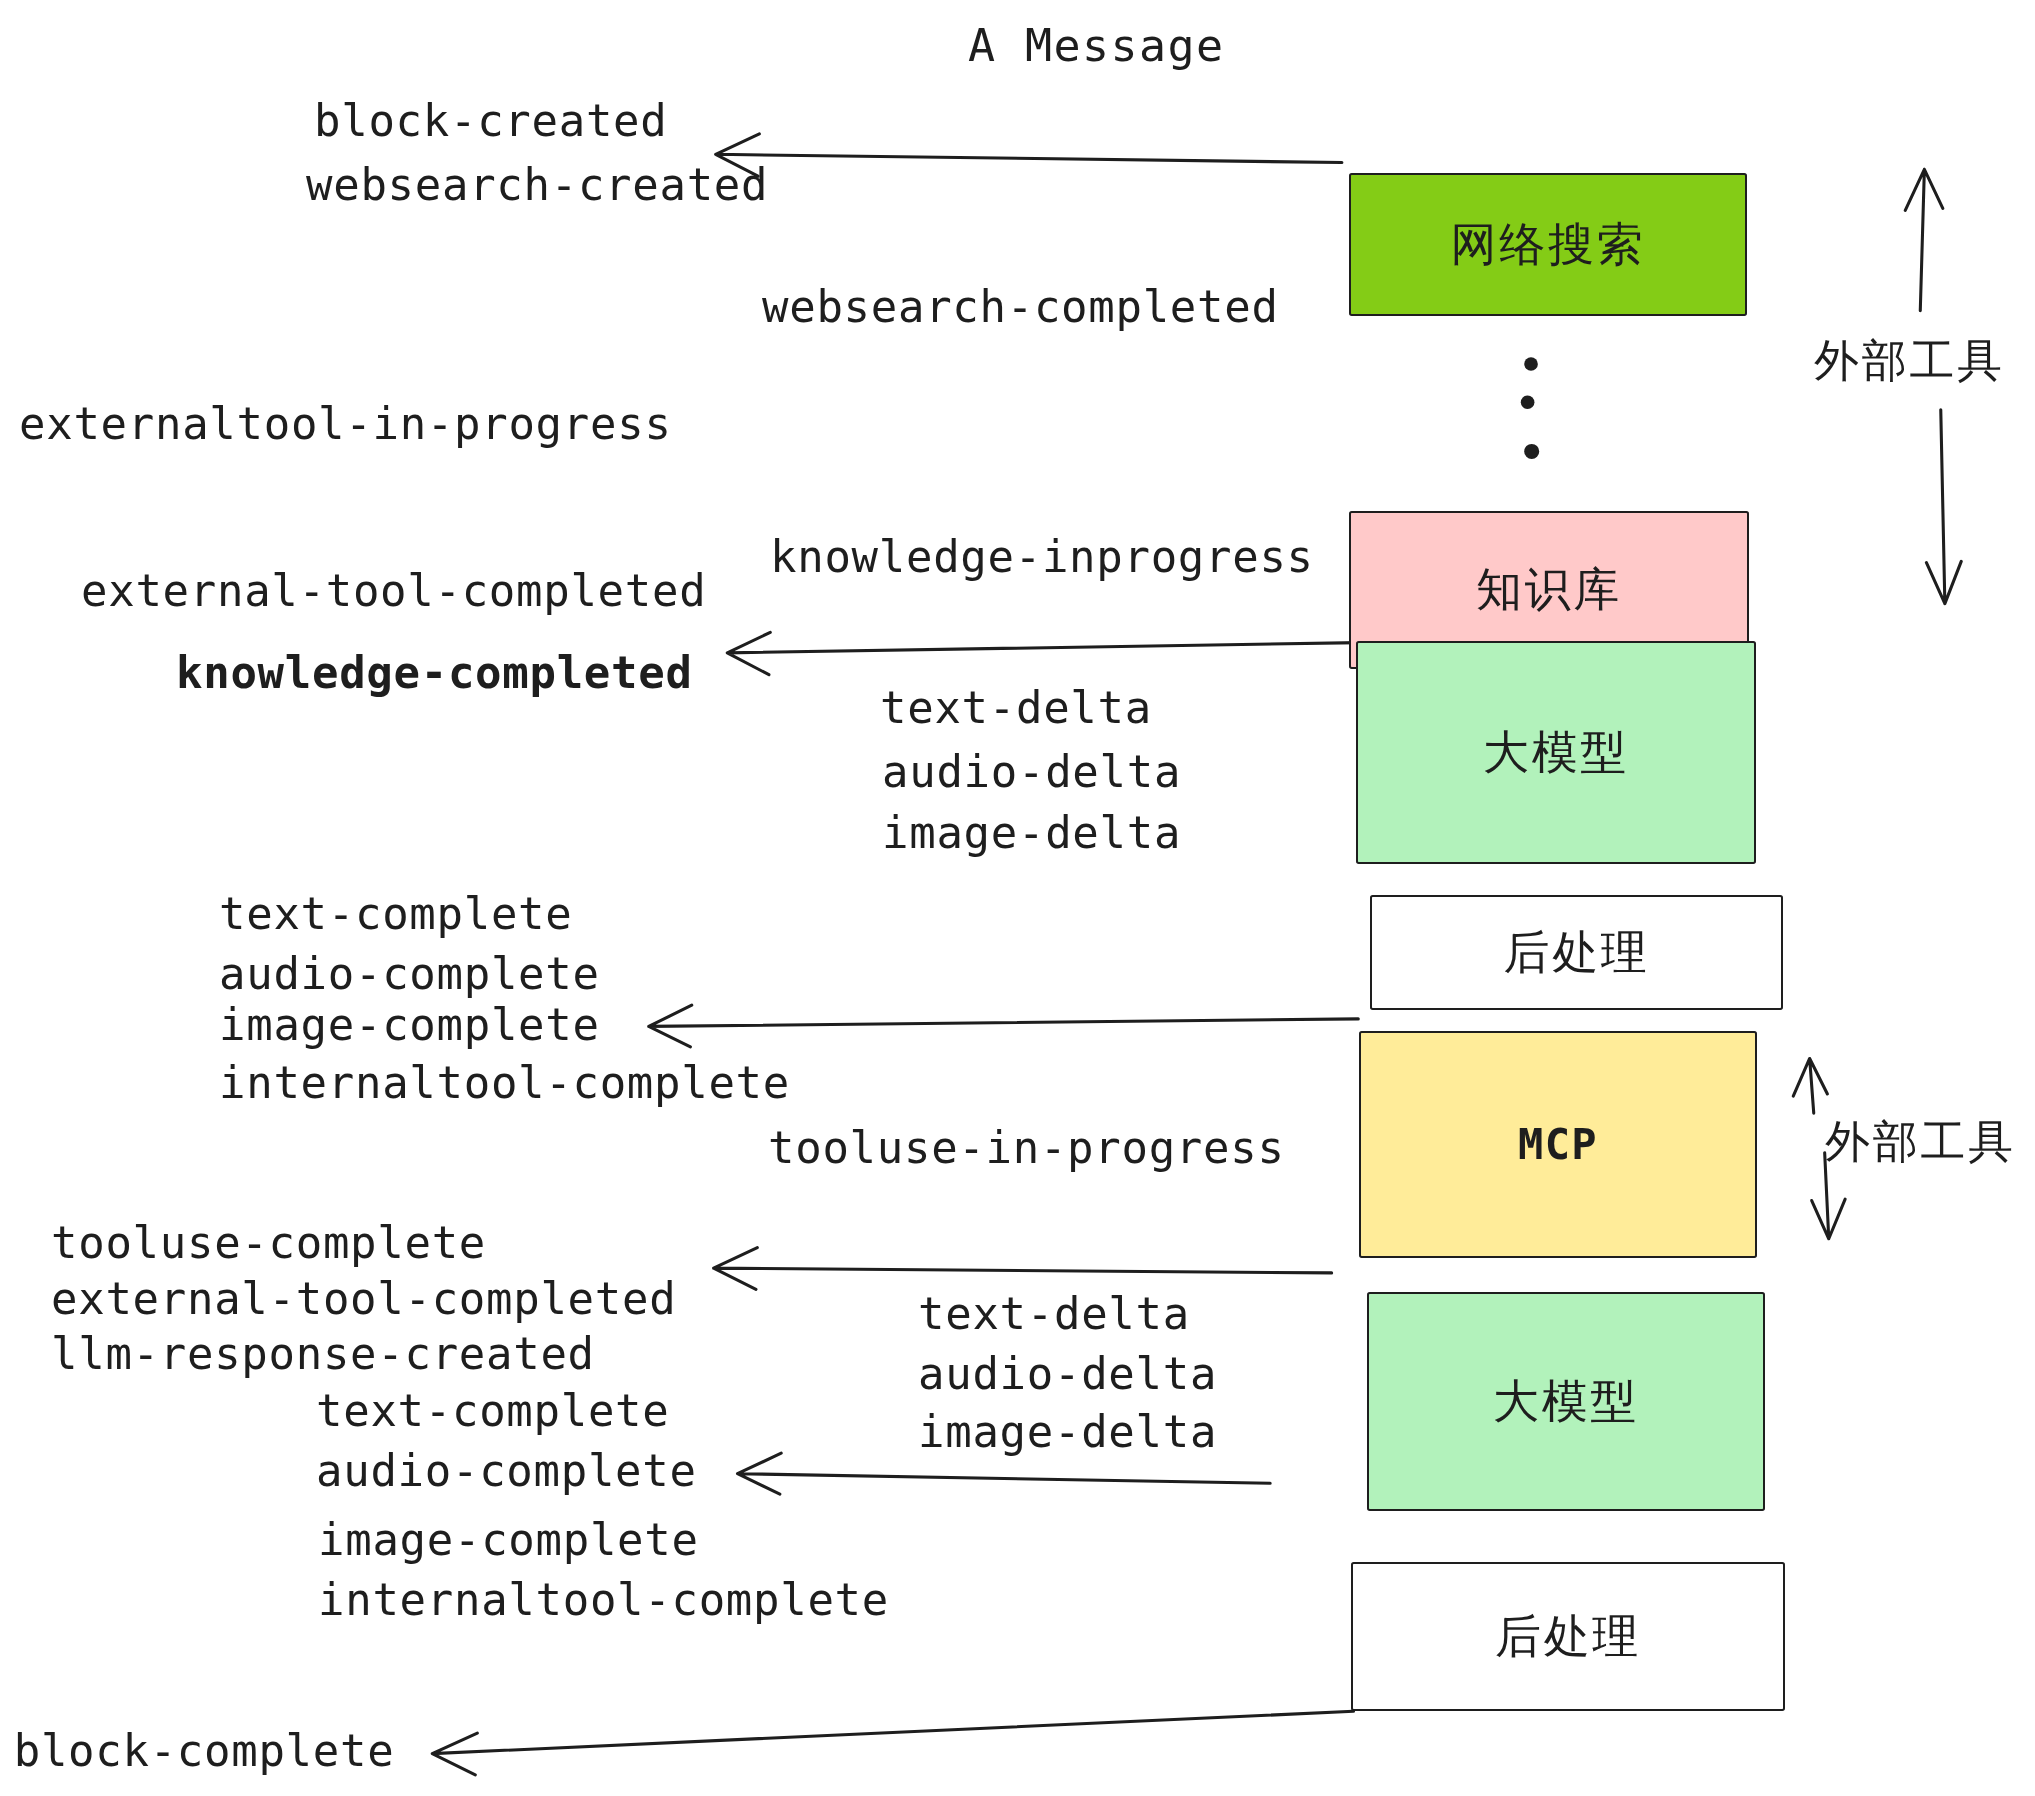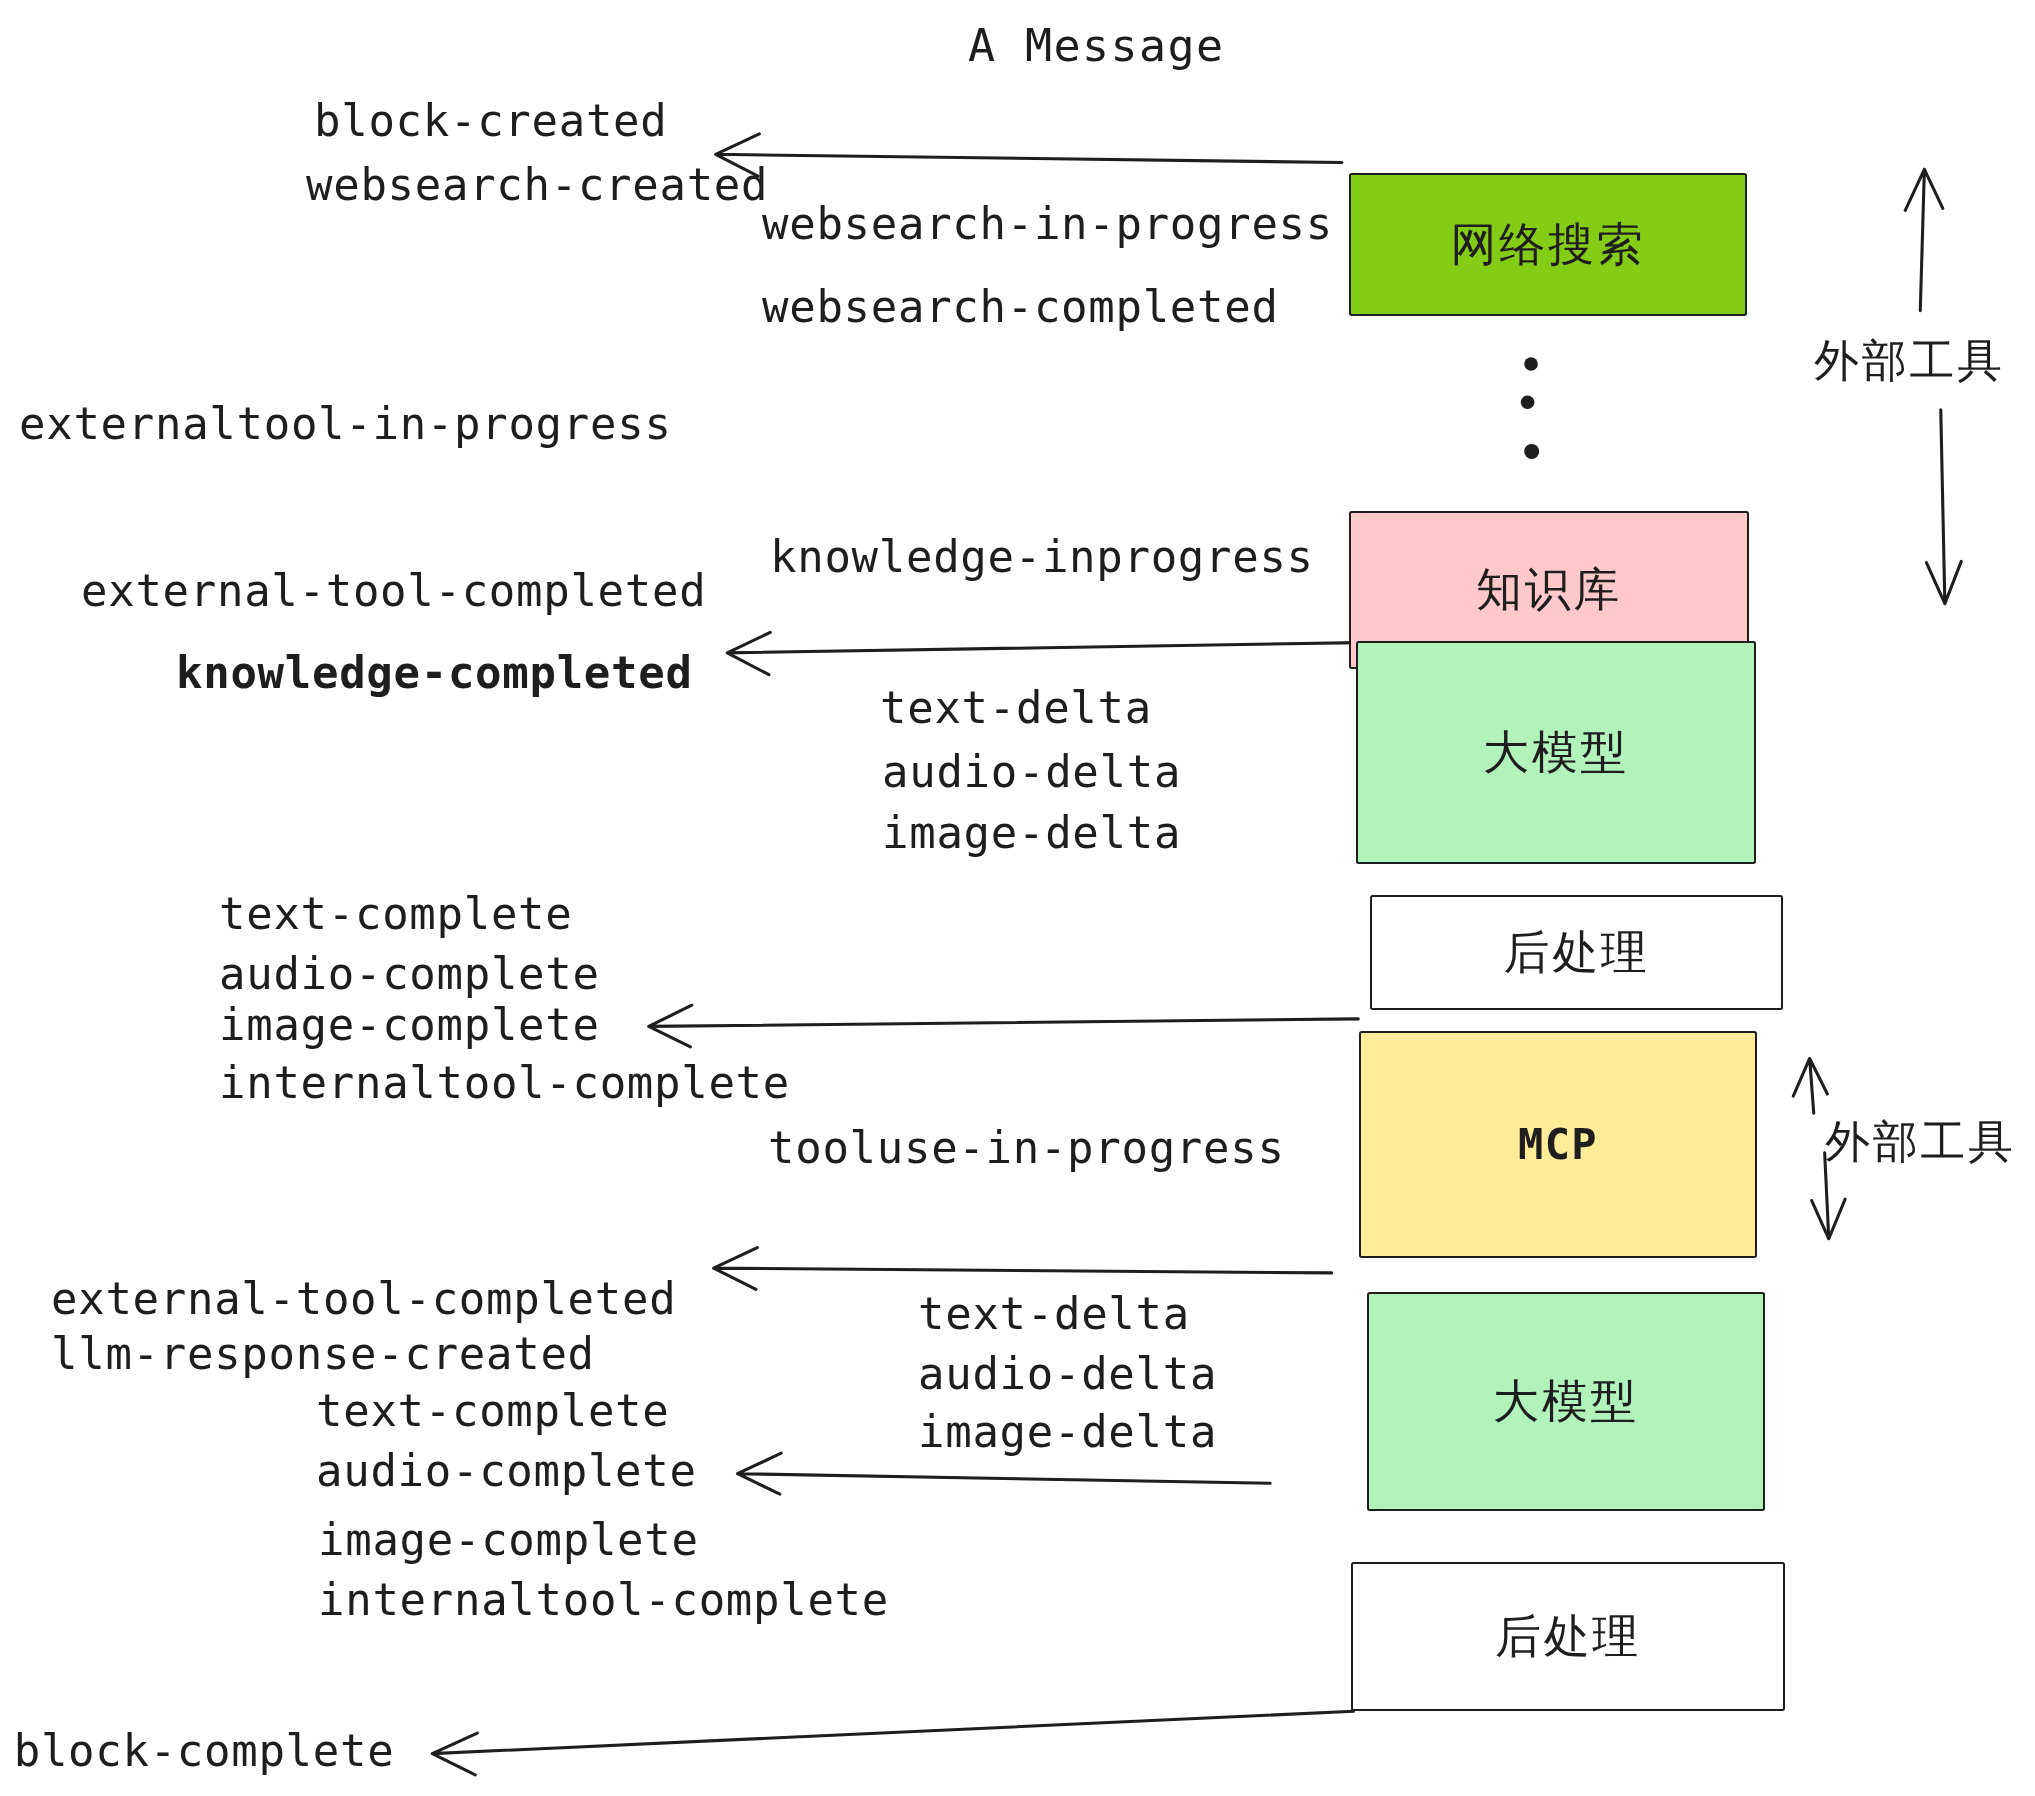--- a/index.html
+++ b/index.html
@@ -73,34 +73,34 @@
       <circle cx="2242" cy="533" r="10"></circle>
       <circle cx="2237" cy="589" r="10"></circle>
       <circle cx="2243" cy="661" r="11"></circle>
     </g>
   </svg>
 
   <div class="title" style="left:968px;top:19px;">A Message</div>
 
   <div class="ev" style="left:314px;top:97px;">block-created</div>
   <div class="ev" style="left:306px;top:161px;">websearch-created</div>
-  <div class="ev" style="left:762px;top:200px;">websearch-in-progress</div>
   <div class="ev" style="left:762px;top:283px;">websearch-completed</div>
   <div class="ev" style="left:19px;top:400px;">externaltool-in-progress</div>
   <div class="ev" style="left:770px;top:533px;">knowledge-inprogress</div>
   <div class="ev" style="left:81px;top:567px;">external-tool-completed</div>
   <div class="ev" style="left:176px;top:649px;font-weight:bold;">knowledge-completed</div>
   <div class="ev" style="left:880px;top:684px;">text-delta</div>
   <div class="ev" style="left:882px;top:748px;">audio-delta</div>
   <div class="ev" style="left:882px;top:809px;">image-delta</div>
   <div class="ev" style="left:219px;top:890px;">text-complete</div>
   <div class="ev" style="left:219px;top:950px;">audio-complete</div>
   <div class="ev" style="left:219px;top:1001px;">image-complete</div>
   <div class="ev" style="left:219px;top:1059px;">internaltool-complete</div>
   <div class="ev" style="left:768px;top:1124px;">tooluse-in-progress</div>
+  <div class="ev" style="left:51px;top:1219px;">tooluse-complete</div>
   <div class="ev" style="left:51px;top:1275px;">external-tool-completed</div>
   <div class="ev" style="left:51px;top:1330px;">llm-response-created</div>
   <div class="ev" style="left:316px;top:1387px;">text-complete</div>
   <div class="ev" style="left:316px;top:1447px;">audio-complete</div>
   <div class="ev" style="left:318px;top:1516px;">image-complete</div>
   <div class="ev" style="left:318px;top:1576px;">internaltool-complete</div>
   <div class="ev" style="left:918px;top:1290px;">text-delta</div>
   <div class="ev" style="left:918px;top:1350px;">audio-delta</div>
   <div class="ev" style="left:918px;top:1408px;">image-delta</div>
   <div class="ev" style="left:13.7px;top:1727px;">block-complete</div>

